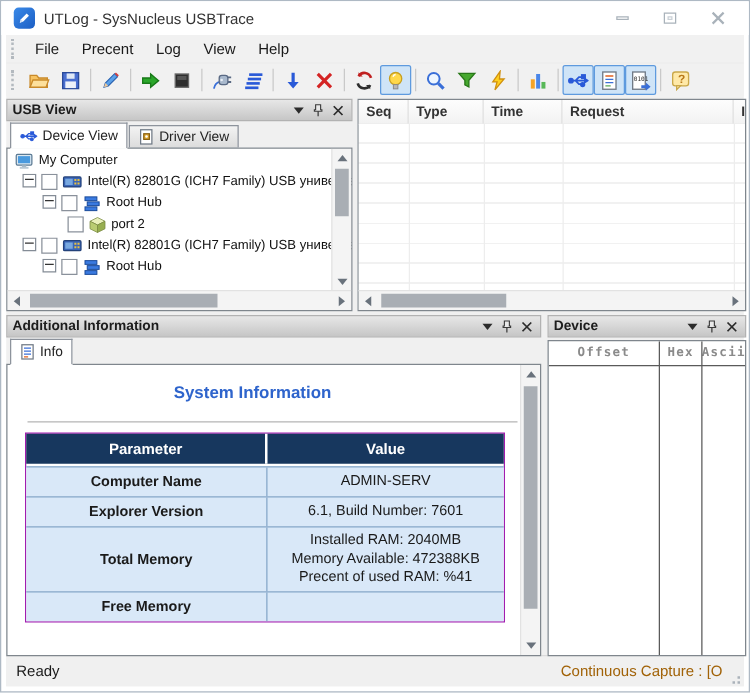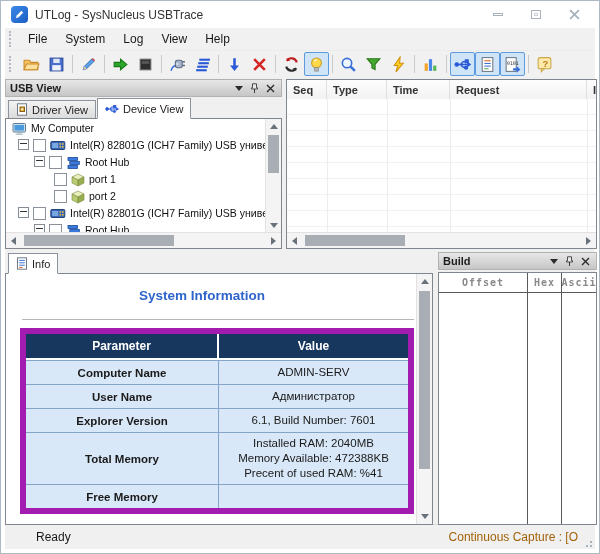--- a/index.html
+++ b/index.html
@@ -56,38 +56,38 @@
   
   .msgbox{position:absolute;left:281px;top:51px;width:311px;height:170px;border:1px solid #7f868d;background:#fff;box-sizing:border-box;}
   .mhead{display:flex;height:19px;background:linear-gradient(#fdfdfd,#f2f2f2);border-bottom:1px solid #d8d8d8;}
   .mh{font-size:11px;font-weight:bold;color:#333;border-right:1px solid #e0e0e0;display:flex;align-items:center;padding-left:6px;box-sizing:border-box;overflow:hidden;white-space:nowrap;}
   .mbody{position:absolute;left:0;right:0;top:19px;bottom:15px;background:repeating-linear-gradient(to bottom,#fff 0 15px,#f1f1f1 15px 16px);}
   .vline{position:absolute;top:0;bottom:0;width:1px;background:#ededed;}
   
   .ai-content{position:absolute;inset:0;overflow:hidden;}
   .si-head{margin-top:14px;text-align:center;font-size:13.5px;font-weight:bold;color:#2e64cc;width:392px;}
   .si-rule{border:none;border-top:1px solid #b5b5b5;margin:16px 18px 8px 16px;}
-  .sit{width:382px;margin:8px 0 0 14px;border:6px solid #a21caf;background:#fff;}
+  .sit{width:382px;margin:8px 0 0 14px;border:1px solid #a21caf;background:#fff;}
   .sit-h{display:flex;height:24px;background:#17375e;border-bottom:2px solid #fff;}
   .sit-h div{display:flex;align-items:center;justify-content:center;color:#fff;font-weight:bold;font-size:12px;}
   .sit-h .c1{width:193px;border-right:2px solid #fff;box-sizing:border-box;}
   .sit-h .c2{flex:1;}
   .sit-row{display:flex;background:#d9e8f8;border-top:1px solid #84a5c8;}
   .sit-row:first-of-type{border-top:none;}
   .sit-row .c1{width:193px;border-right:1px solid #84a5c8;box-sizing:border-box;font-weight:bold;}
   .sit-row .c2{flex:1;white-space:pre-line;line-height:15px;padding:3px 2px;}
   .sit-row div{display:flex;align-items:center;justify-content:center;text-align:center;font-size:11.5px;color:#1a1a1a;min-height:23px;box-sizing:border-box;}
   
   .bufbox{font-family:"DejaVu Sans Mono",monospace;font-size:10px;font-weight:bold;color:#8a8a8a;}
   .buf-vline{position:absolute;top:0;bottom:0;width:1px;background:#5a5a5a;}
   .buf-hline{position:absolute;left:0;right:0;top:19px;height:1px;background:#5a5a5a;}
   .buf-col{position:absolute;top:0;height:19px;display:flex;align-items:center;justify-content:center;letter-spacing:1px;}
   
   .statusbar{position:absolute;left:0;right:0;bottom:0;height:24px;background:#f0f0f0;border-top:1px solid #dadada;display:flex;align-items:center;font-size:12px;color:#1a1a1a;}
-  .status-left{padding-left:8px;flex:1;margin-left:23px;}
+  .status-left{padding-left:8px;flex:1;}
   .status-right{color:#a16207;padding-right:4px;}
   .rgrip{width:12px;height:12px;align-self:flex-end;position:relative;margin-right:1px;}
   .rgrip::after{content:"";position:absolute;width:2px;height:2px;background:#aab2ba;right:2px;bottom:2px;box-shadow:-4px 0 #aab2ba,0 -4px #aab2ba;}
 </style>
 </head>
 <body>
 
 <div class="win">
 
   <div class="titlebar">
@@ -111,21 +111,21 @@
           </svg>
       </div>
     </div>
   </div>
 
   <div class="client">
 
     <div class="menubar">
       <span class="grip"></span>
       <span class="menu-item">File</span>
-      <span class="menu-item">System</span>
+      <span class="menu-item">Precent</span>
       <span class="menu-item">Log</span>
       <span class="menu-item">View</span>
       <span class="menu-item">Help</span>
     </div>
 
     <div class="toolbar">
       <span class="grip"></span>
       <div class="tbtn">
         <svg width="17" height="17" viewBox="0 0 16 16">
             <path d="M1 13 V4 h5 l1.5 2 H14 v7z" fill="#f7c361" stroke="#c98a2a"></path>
@@ -276,39 +276,39 @@
           <svg width="9" height="11" viewBox="0 0 9 11">
               <path d="M2.5 0.8 h4 v4 h1 v1.2 H1.5 v-1.2 h1z" fill="#e9e9e9" stroke="#3a3a3a" stroke-width="0.9"></path>
               <line x1="4.5" y1="6" x2="4.5" y2="10" stroke="#3a3a3a" stroke-width="1"></line>
             </svg>
           <svg width="9" height="9" viewBox="0 0 9 9">
               <path d="M1 1 L8 8 M8 1 L1 8" stroke="#2b2b2b" stroke-width="1.4"></path>
             </svg>
         </span>
       </div>
       <div class="tabstrip">
-        <div class="tab">
-          <svg width="12" height="13" viewBox="0 0 12 13">
-              <rect x="1.5" y="0.8" width="9" height="11.4" fill="#fff" stroke="#707a86"></rect>
-              <rect x="4" y="4" width="4.5" height="4.5" fill="#e0a830" stroke="#8a6010"></rect>
-              <circle cx="6.2" cy="6.2" r="1" fill="#fff"></circle>
-            </svg>
-          <span>Driver View</span>
-        </div>
         <div class="tab active">
           <svg width="14" height="12" viewBox="0 0 16 12">
               <g stroke="#2a5ad8" fill="#2a5ad8">
                 <circle cx="2.4" cy="6" r="1.6"></circle>
                 <path d="M2.4 6 H13.5 M5.5 6 l2.4-2.4 h1.8 M5.5 6 l2.4 2.4 h1.4" fill="none" stroke-width="1.2"></path>
                 <rect x="9.8" y="2" width="2.6" height="2.6"></rect>
                 <circle cx="10.8" cy="8.8" r="1.3"></circle>
                 <path d="M15.4 6 l-2.4-1.5 v3z"></path>
               </g>
             </svg>
           <span>Device View</span>
+        </div>
+        <div class="tab">
+          <svg width="12" height="13" viewBox="0 0 12 13">
+              <rect x="1.5" y="0.8" width="9" height="11.4" fill="#fff" stroke="#707a86"></rect>
+              <rect x="4" y="4" width="4.5" height="4.5" fill="#e0a830" stroke="#8a6010"></rect>
+              <circle cx="6.2" cy="6.2" r="1" fill="#fff"></circle>
+            </svg>
+          <span>Driver View</span>
         </div>
       </div>
       <div class="contentbox">
         <div class="tree">
           <div class="trow" style="padding-left:6px;">
             <span class="ticn">
                 <svg width="15" height="14" viewBox="0 0 15 14">
                   <rect x="1" y="1.5" width="12.5" height="8.5" rx="1" fill="#dce8f0" stroke="#5b7a94"></rect>
                   <rect x="2.4" y="2.9" width="9.7" height="5.7" fill="#4a9ade"></rect>
                   <rect x="5.5" y="10" width="3.5" height="1.5" fill="#9ab0c0"></rect>
@@ -352,33 +352,20 @@
             <span class="cbx"></span>
             <span class="ticn">
                 <svg width="14" height="14" viewBox="0 0 14 14">
                   <g stroke="#7a8a40" stroke-width="0.6">
                     <path d="M7 1 L13 4 7 7 1 4z" fill="#e9f0bb"></path>
                     <path d="M1 4 v6 l6 3 V7z" fill="#b9cc72"></path>
                     <path d="M13 4 v6 l-6 3 V7z" fill="#97ae50"></path>
                   </g>
                 </svg>
               </span>
-            <span>port 1</span>
-          </div>
-          <div class="trow" style="padding-left:48px;">
-            <span class="cbx"></span>
-            <span class="ticn">
-                <svg width="14" height="14" viewBox="0 0 14 14">
-                  <g stroke="#7a8a40" stroke-width="0.6">
-                    <path d="M7 1 L13 4 7 7 1 4z" fill="#e9f0bb"></path>
-                    <path d="M1 4 v6 l6 3 V7z" fill="#b9cc72"></path>
-                    <path d="M13 4 v6 l-6 3 V7z" fill="#97ae50"></path>
-                  </g>
-                </svg>
-              </span>
             <span>port 2</span>
           </div>
           <div class="trow" style="padding-left:12px;">
             <span class="expander"></span>
             <span class="cbx"></span>
             <span class="ticn">
                 <svg width="16" height="13" viewBox="0 0 16 13">
                   <rect x="0.8" y="2.5" width="14" height="8" rx="1" fill="#3a66b8" stroke="#24427a"></rect>
                   <rect x="2.2" y="4" width="6" height="5" fill="#78a8e0"></rect>
                   <g fill="#e8c040">
@@ -448,20 +435,33 @@
             <span class="tr-l"></span>
           </div>
         <div class="sb-thumb-h" style="left:18px;width:100px;"></div>
         <div class="sb-arrow" style="right:0;top:0;">
             <span class="tr-r"></span>
           </div>
       </div>
     </div>
 
     <div class="panel" style="left:0;top:224px;width:428px;height:273px;">
+      <div class="phead">
+        <span class="ptitle">Additional Information</span>
+        <span class="pctl">
+          <span class="tri-down"></span>
+          <svg width="9" height="11" viewBox="0 0 9 11">
+              <path d="M2.5 0.8 h4 v4 h1 v1.2 H1.5 v-1.2 h1z" fill="#e9e9e9" stroke="#3a3a3a" stroke-width="0.9"></path>
+              <line x1="4.5" y1="6" x2="4.5" y2="10" stroke="#3a3a3a" stroke-width="1"></line>
+            </svg>
+          <svg width="9" height="9" viewBox="0 0 9 9">
+              <path d="M1 1 L8 8 M8 1 L1 8" stroke="#2b2b2b" stroke-width="1.4"></path>
+            </svg>
+        </span>
+      </div>
       <div class="tabstrip">
         <div class="tab active">
           <svg width="12" height="13" viewBox="0 0 12 13">
               <rect x="1.5" y="0.8" width="9" height="11.4" fill="#fff" stroke="#707a86"></rect>
               <line x1="3.2" y1="3.4" x2="8.8" y2="3.4" stroke="#3a6fd8"></line>
               <line x1="3.2" y1="5.8" x2="8.8" y2="5.8" stroke="#3a6fd8"></line>
               <line x1="3.2" y1="8.2" x2="8.8" y2="8.2" stroke="#3a6fd8"></line>
               <line x1="3.2" y1="10.4" x2="6.5" y2="10.4" stroke="#e06020"></line>
             </svg>
           <span>Info</span>
@@ -474,24 +474,20 @@
           <div class="sit">
             <div class="sit-h">
               <div class="c1">Parameter</div>
               <div class="c2">Value</div>
             </div>
             <div class="sit-row">
               <div class="c1">Computer Name</div>
               <div class="c2">ADMIN-SERV</div>
             </div>
             <div class="sit-row">
-              <div class="c1">User Name</div>
-              <div class="c2">Администратор</div>
-            </div>
-            <div class="sit-row">
               <div class="c1">Explorer Version</div>
               <div class="c2">6.1, Build Number: 7601</div>
             </div>
             <div class="sit-row">
               <div class="c1">Total Memory</div>
               <div class="c2">Installed RAM: 2040MB
 Memory Available: 472388KB
 Precent of used RAM: %41</div>
             </div>
             <div class="sit-row">
@@ -506,21 +502,21 @@
           <div class="sb-thumb-v" style="top:17px;height:178px;"></div>
           <div class="sb-arrow" style="bottom:0;">
               <span class="tr-d"></span>
             </div>
         </div>
       </div>
     </div>
 
     <div class="panel" style="left:433px;top:224px;width:159px;height:273px;">
       <div class="phead">
-        <span class="ptitle">Build</span>
+        <span class="ptitle">Device</span>
         <span class="pctl">
           <span class="tri-down"></span>
           <svg width="9" height="11" viewBox="0 0 9 11">
               <path d="M2.5 0.8 h4 v4 h1 v1.2 H1.5 v-1.2 h1z" fill="#e9e9e9" stroke="#3a3a3a" stroke-width="0.9"></path>
               <line x1="4.5" y1="6" x2="4.5" y2="10" stroke="#3a3a3a" stroke-width="1"></line>
             </svg>
           <svg width="9" height="9" viewBox="0 0 9 9">
               <path d="M1 1 L8 8 M8 1 L1 8" stroke="#2b2b2b" stroke-width="1.4"></path>
             </svg>
         </span>

